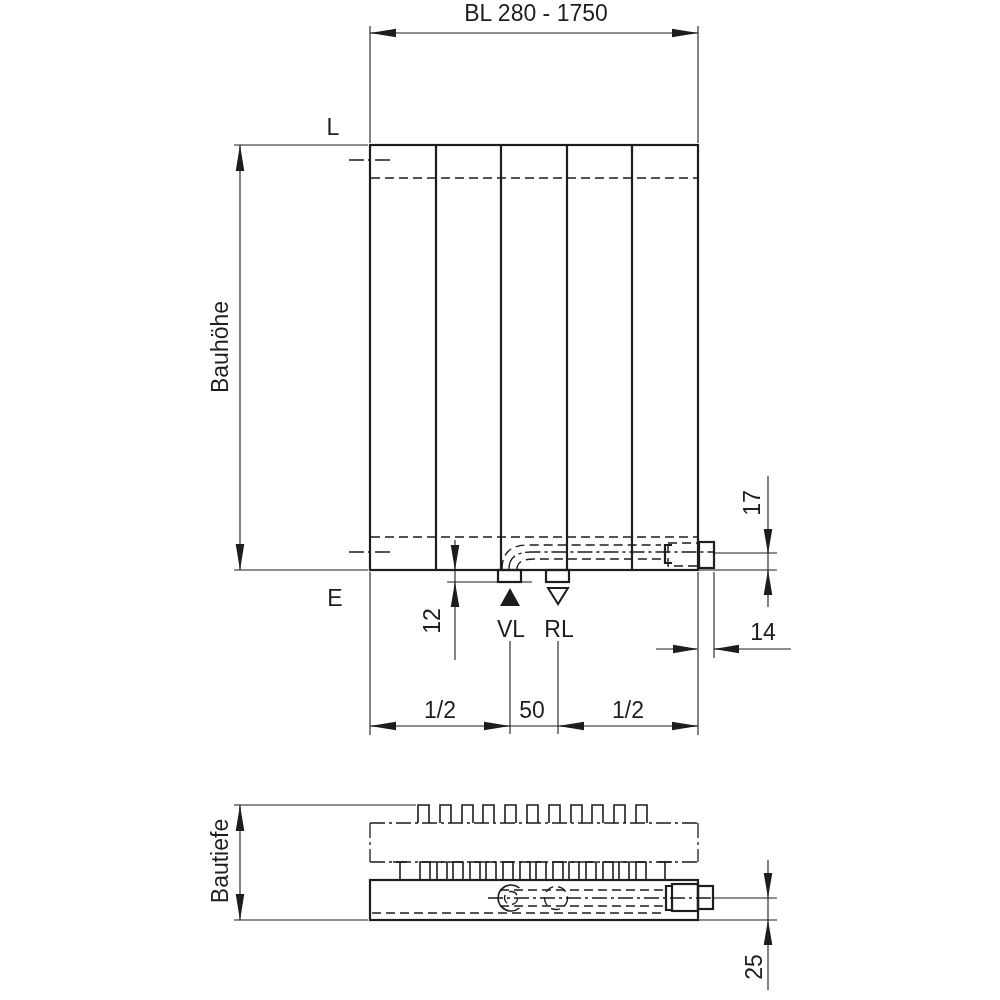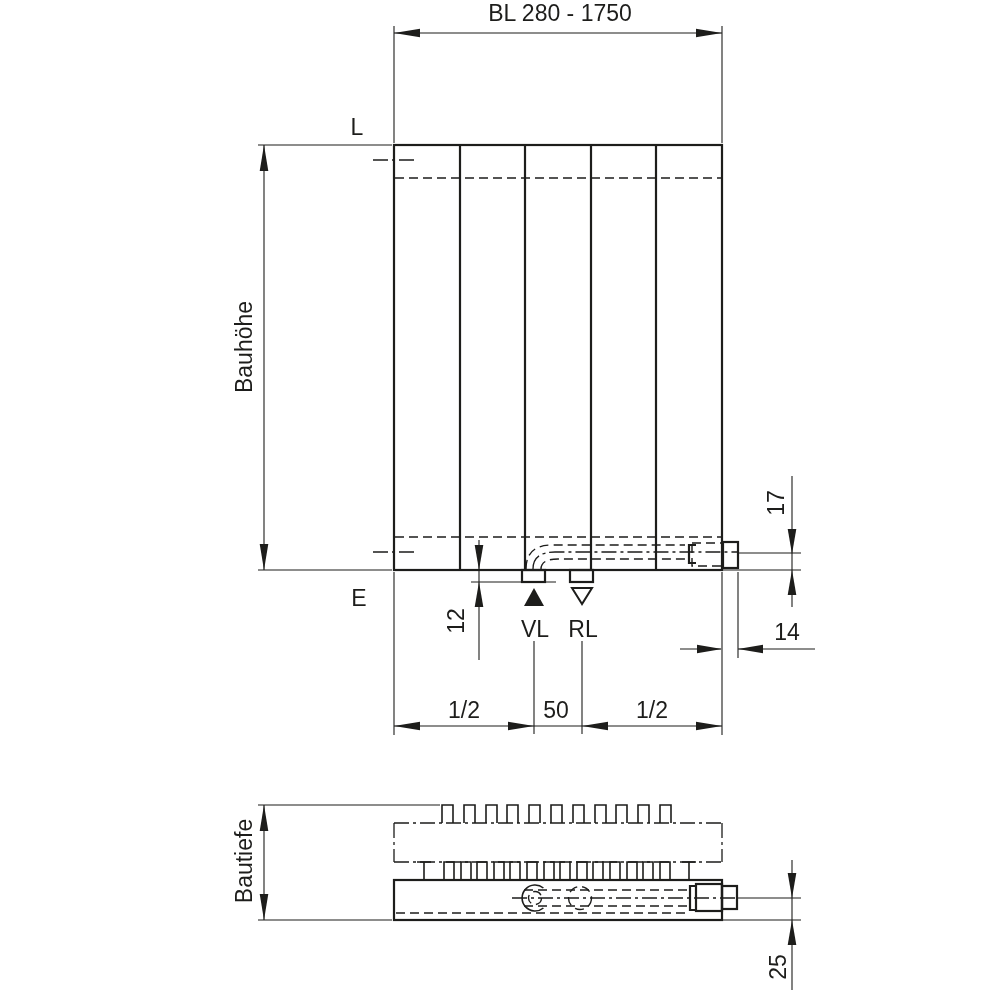--- a/index.html
+++ b/index.html
@@ -4,21 +4,20 @@
 <style>
   :root{
     --color-line:#1d1d1b;
     --color-background:#ffffff;
   }
   html,body{margin:0;padding:0;background:var(--color-background);}
   .page{
     width:828px;height:1000px;position:relative;
     background:var(--color-background);
     font-family:"Liberation Sans",sans-serif;
-    padding-left:24px;
   }
   svg{display:block;}
   
   .ln{stroke:var(--color-line);fill:none;}
   .w2{stroke-width:2.2;}
   .w15{stroke-width:1.6;}
   .w1{stroke-width:1.1;}
   .dash{stroke:var(--color-line);fill:none;stroke-width:1.4;stroke-dasharray:9 5;}
   .phantom{stroke:var(--color-line);fill:none;stroke-width:1.3;stroke-dasharray:15 4 3 4;}
   .arrow{fill:var(--color-line);stroke:none;}

